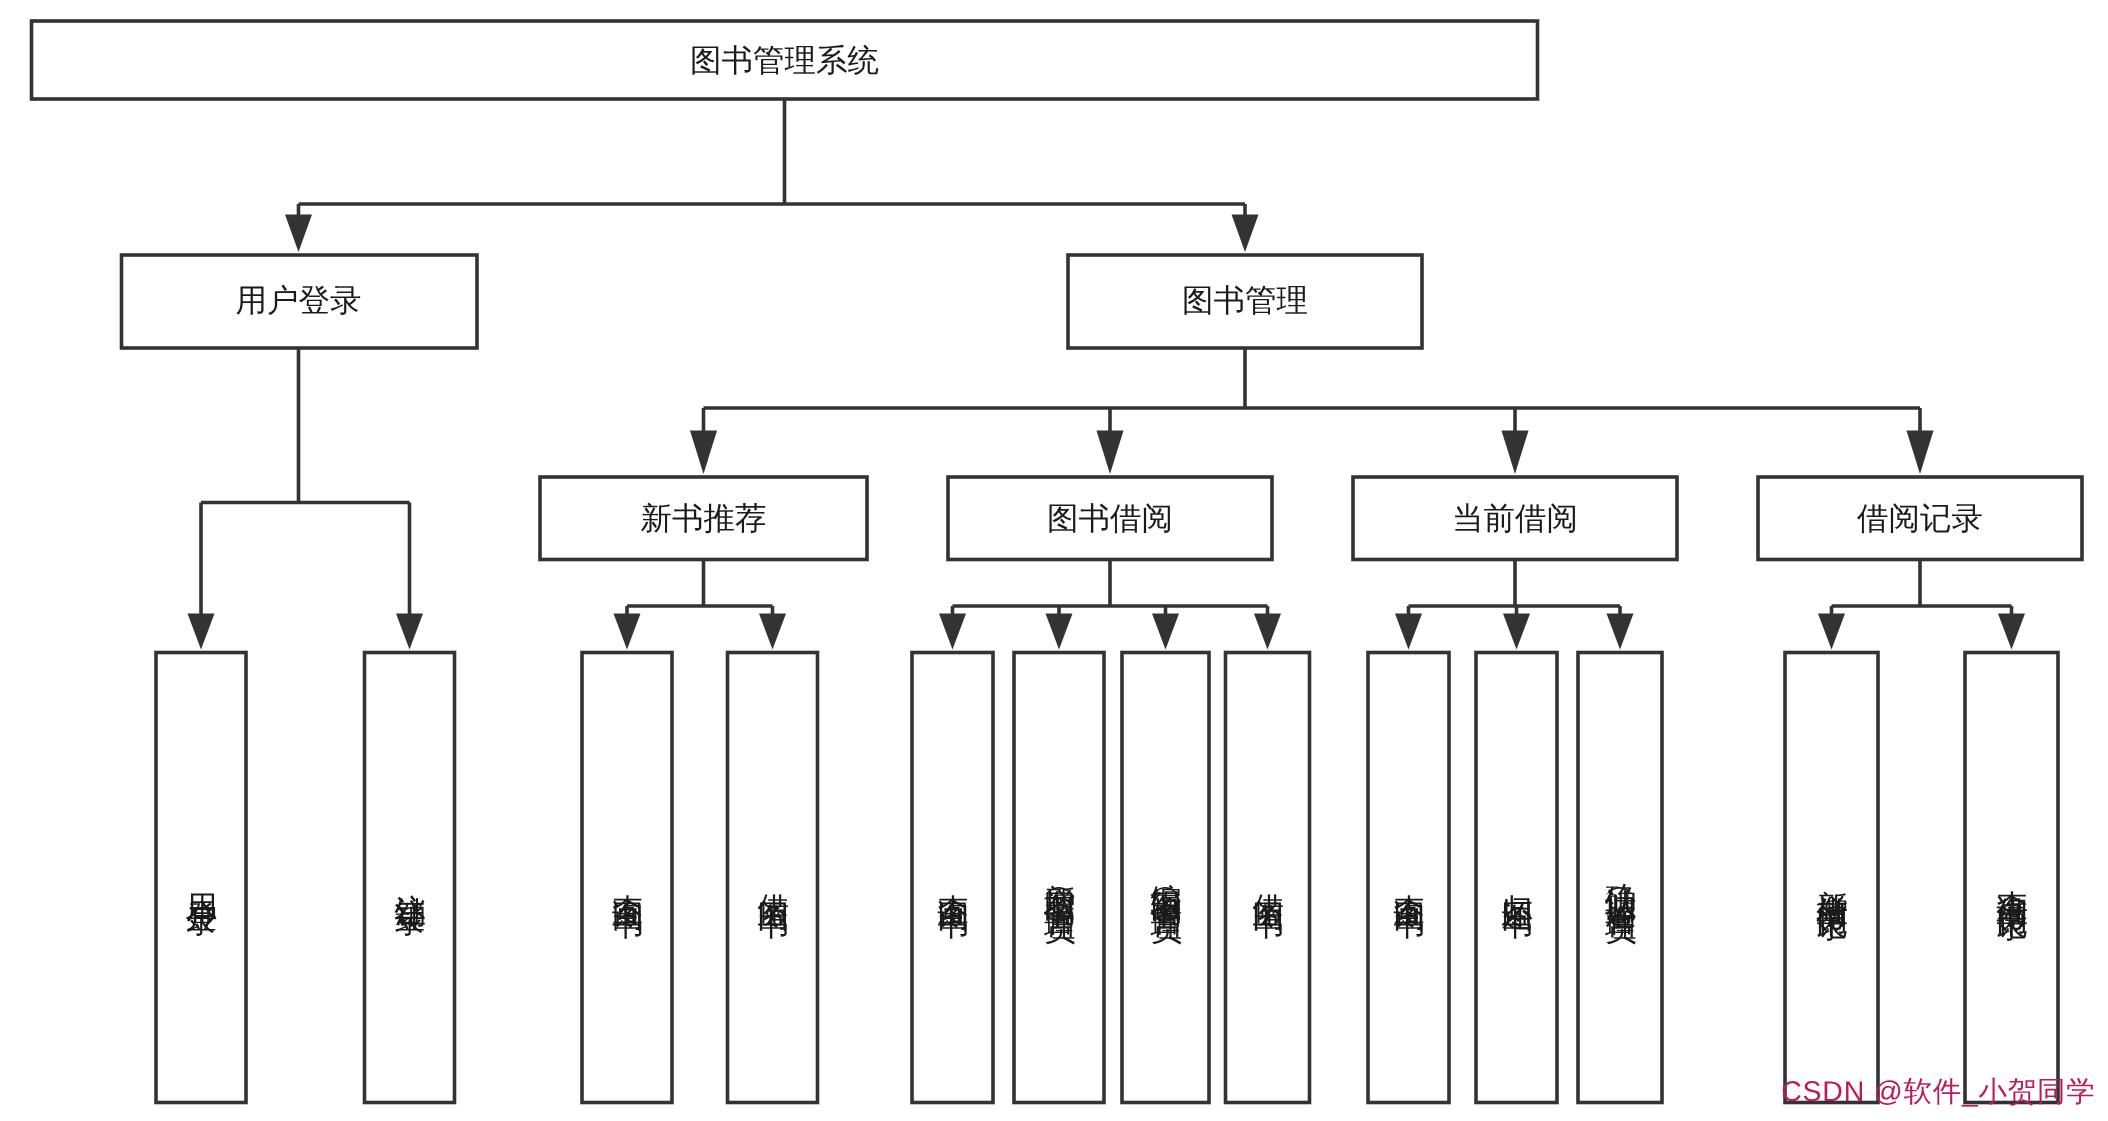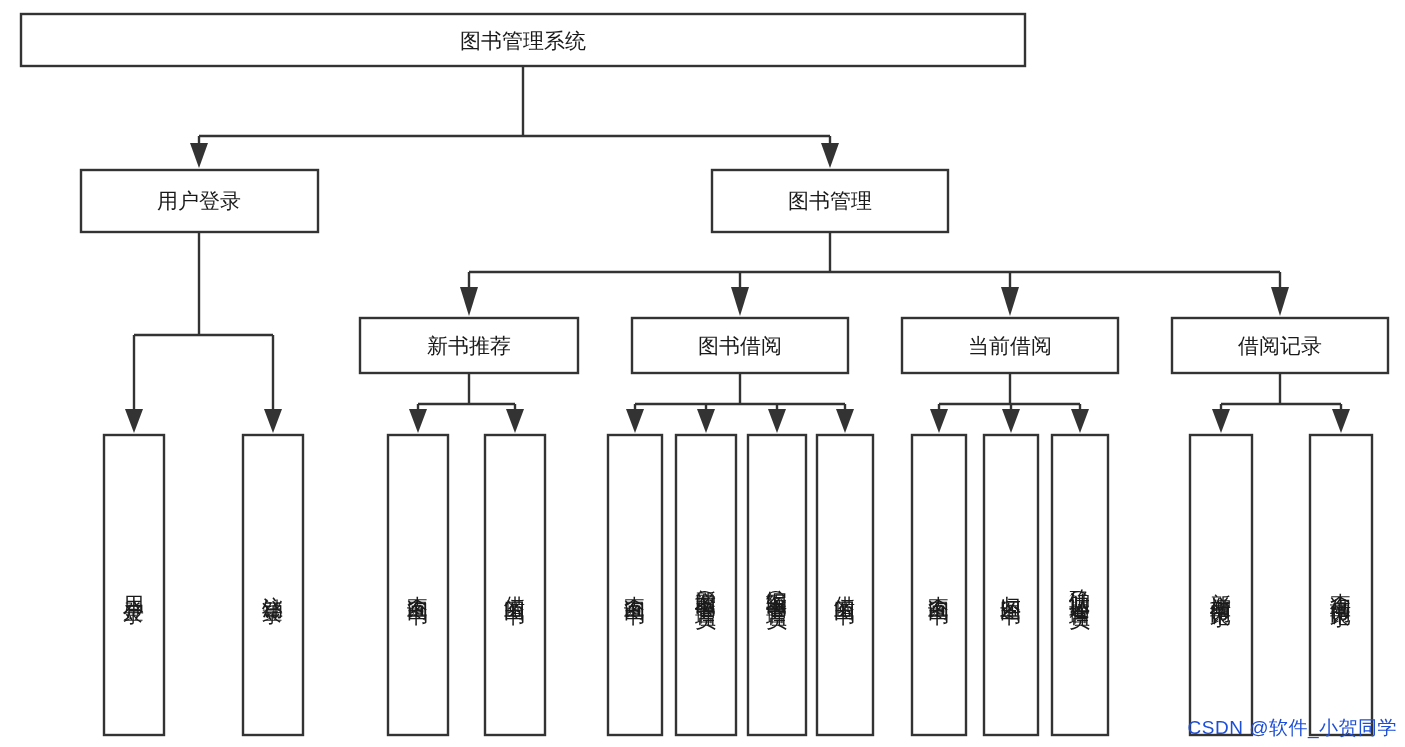--- a/index.html
+++ b/index.html
@@ -61,21 +61,21 @@
     justify-content: center;
     pointer-events: none;
     line-height: 1;
   }
   .watermark {
     position: absolute;
     right: 8px;
     bottom: 6px;
     font-family: "Liberation Sans", sans-serif;
     font-size: 19px;
-    color: #1d4ed8;
+    color: #be185d;
     letter-spacing: 0.5px;
     white-space: nowrap;
   }
 </style>
 </head>
 <body>
 
 <div id="diagram-root">
 
   <svg class="diagram-canvas" viewBox="0 0 1405 747">

